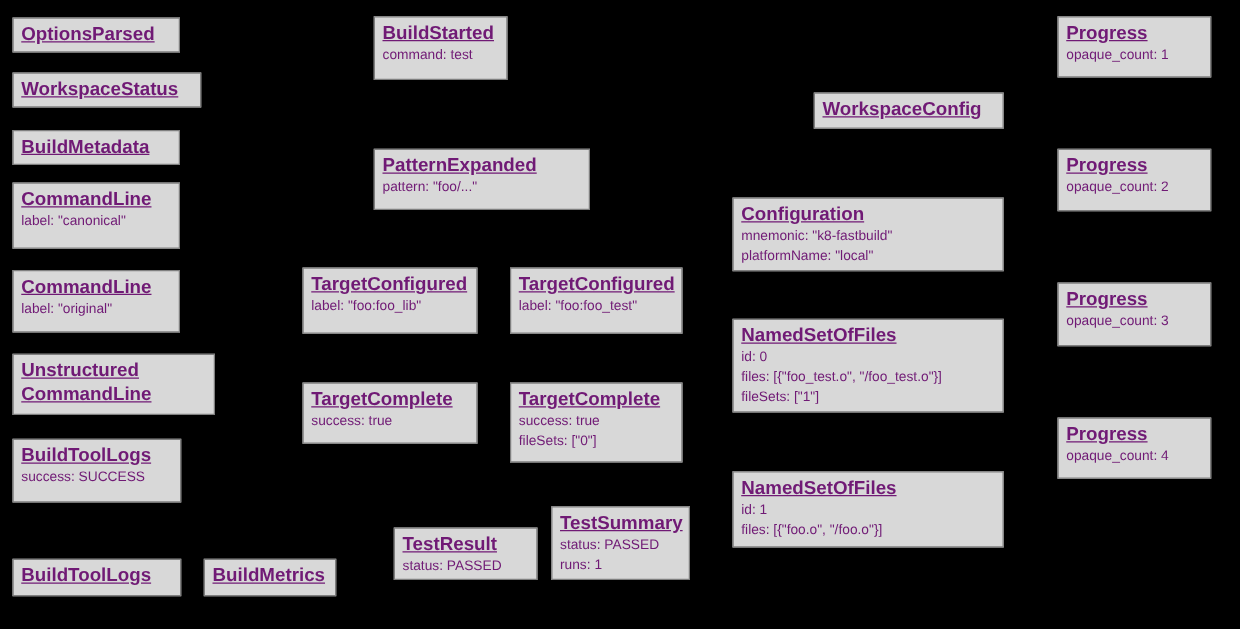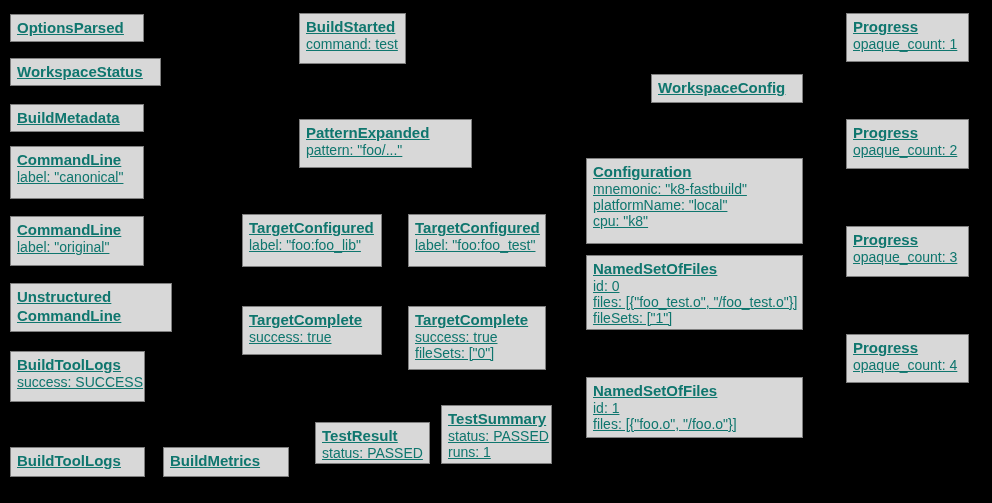--- a/index.html
+++ b/index.html
@@ -11,31 +11,30 @@
     overflow: hidden;
     font-family: "Liberation Sans", sans-serif;
   }
   .node {
     position: absolute;
     background: #d8d8d8;
     border: 1px solid #7f7f7f;
     box-sizing: border-box;
     padding: 3px 4px 0 6px;
     overflow: hidden;
-    color: #0f766e;
-    text-decoration: underline;
+    color: #701a75;
   }
   .node .title {
     font-weight: bold;
     font-size: 15px;
     line-height: 19px;
     text-decoration: underline;
   }
   .node .line {
-    font-size: 14px;
+    font-size: 11px;
     line-height: 16px;
     white-space: nowrap;
   }
 </style>
 </head>
 <body>
 
 <div id="canvas">
 
   <div class="node" style="left:10px;top:14px;width:134px;height:28px">
@@ -66,21 +65,21 @@
 
   <div class="node" style="left:10px;top:351px;width:135px;height:51px">
     <div class="title">BuildToolLogs</div>
     <div class="line">success: SUCCESS</div>
   </div>
 
   <div class="node" style="left:10px;top:447px;width:135px;height:30px">
     <div class="title">BuildToolLogs</div>
   </div>
 
-  <div class="node" style="left:163px;top:447px;width:126px;height:30px">
+  <div class="node" style="left:163px;top:447px;width:106px;height:30px">
     <div class="title">BuildMetrics</div>
   </div>
 
   <div class="node" style="left:299px;top:13px;width:107px;height:51px">
     <div class="title">BuildStarted</div>
     <div class="line">command: test</div>
   </div>
 
   <div class="node" style="left:299px;top:119px;width:173px;height:49px">
     <div class="title">PatternExpanded</div>
@@ -116,21 +115,21 @@
   <div class="node" style="left:441px;top:405px;width:111px;height:59px">
     <div class="title">TestSummary</div>
     <div class="line">status: PASSED</div>
     <div class="line">runs: 1</div>
   </div>
 
   <div class="node" style="left:651px;top:74px;width:152px;height:29px">
     <div class="title">WorkspaceConfig</div>
   </div>
 
-  <div class="node" style="left:586px;top:158px;width:217px;height:86px">
+  <div class="node" style="left:586px;top:158px;width:217px;height:59px">
     <div class="title">Configuration</div>
     <div class="line">mnemonic: "k8-fastbuild"</div>
     <div class="line">platformName: "local"</div>
     <div class="line">cpu: "k8"</div>
   </div>
 
   <div class="node" style="left:586px;top:255px;width:217px;height:75px">
     <div class="title">NamedSetOfFiles</div>
     <div class="line">id: 0</div>
     <div class="line">files: [{"foo_test.o", "/foo_test.o"}]</div>

